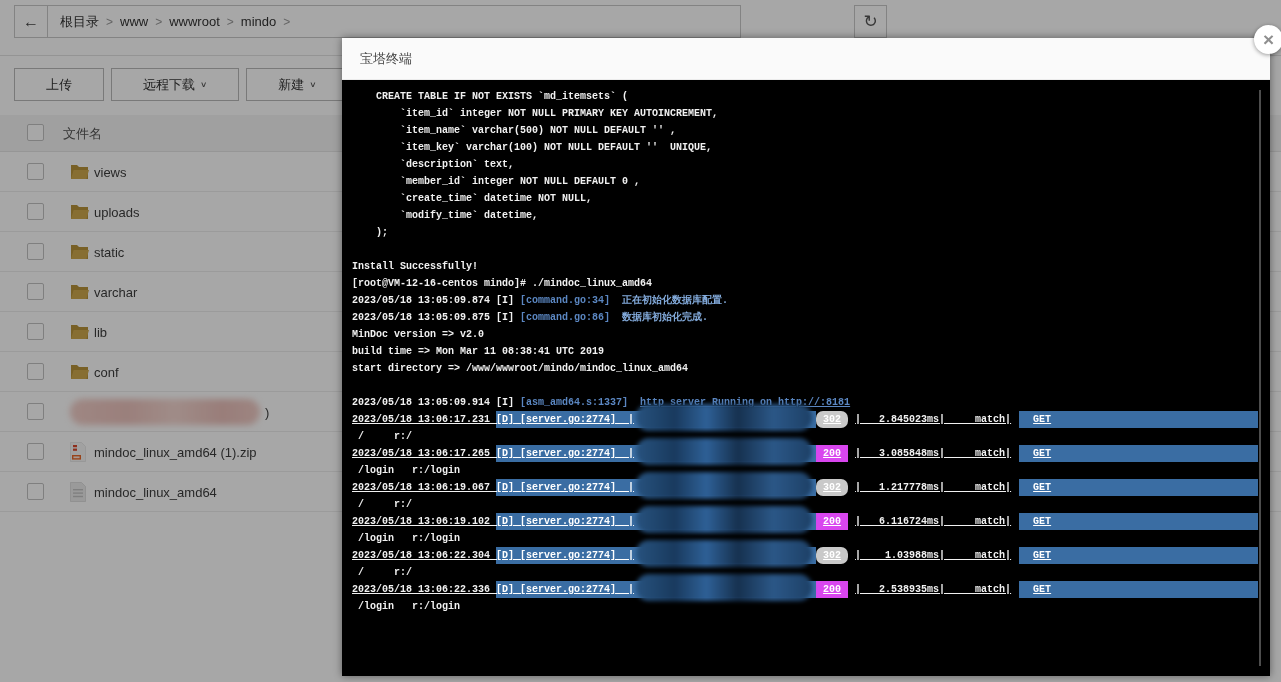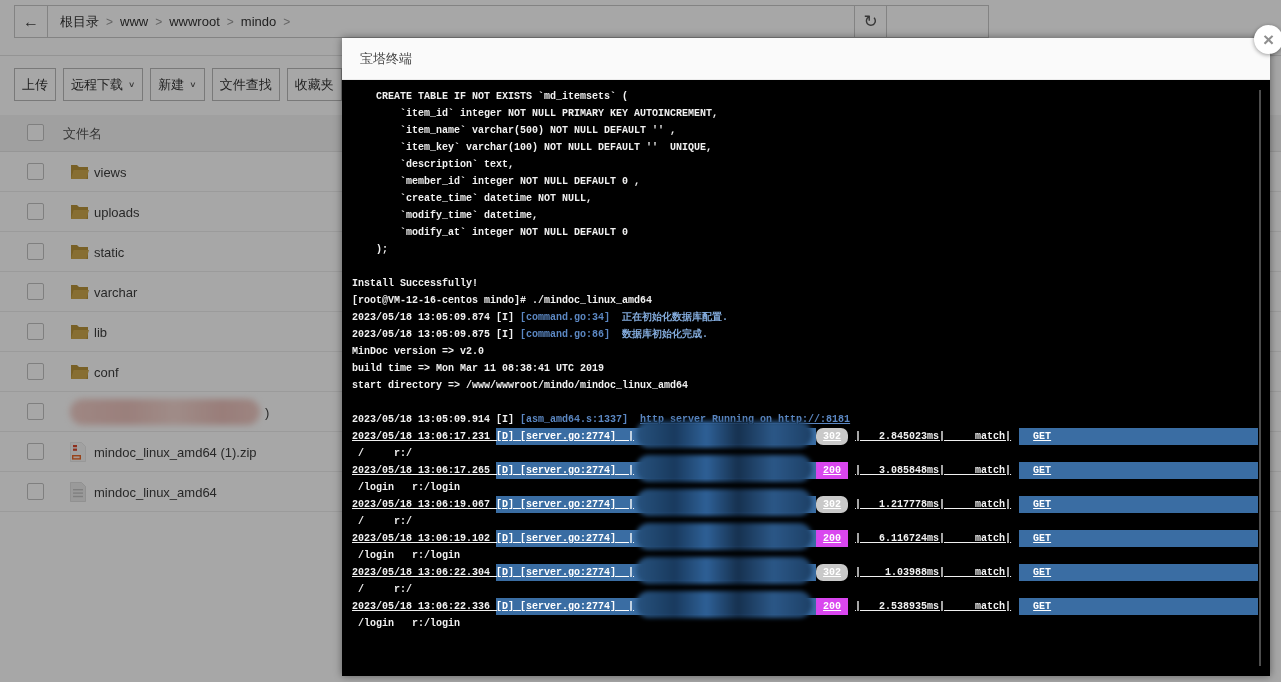--- a/index.html
+++ b/index.html
@@ -4,28 +4,28 @@
 <style>
   * { margin:0; padding:0; box-sizing:border-box; }
   html,body { width:1281px; height:682px; overflow:hidden; background:#fff;
               font-family:"Liberation Sans","DejaVu Sans",sans-serif; }
 
   
   .page { position:absolute; inset:0; background:#fff; }
   .topbar-box { position:absolute; top:5px; height:33px; border:1px solid #c9c9c9; background:#fff;
                 display:flex; align-items:center; }
   .back-box { left:14px; width:34px; justify-content:center; color:#444; font-size:16px; }
-  .crumb-box { left:47px; width:942px; padding-left:12px; font-size:13px; color:#333; }
+  .crumb-box { left:47px; width:694px; padding-left:12px; font-size:13px; color:#333; }
   .crumb-box .sep { color:#999; margin:0 7px; font-size:12px; }
   .refresh-box { left:854px; width:33px; justify-content:center; color:#555; font-size:17px; }
   .top-divider { position:absolute; top:55px; left:0; width:100%; height:1px; background:#e2e2e2; }
 
   .toolbar { position:absolute; top:68px; left:14px; display:flex; gap:7px; }
   .tb-btn { height:33px; border:1px solid #b9b9b9; background:#fff; color:#333; font-size:13px;
-            display:flex; align-items:center; padding:0 7px; white-space:nowrap; cursor:pointer;text-align:center; }
+            display:flex; align-items:center; padding:0 31px; white-space:nowrap; cursor:pointer;text-align:center; }
   .tb-btn .caret { font-size:10px; margin-left:5px; color:#555; transform:scaleY(.8); }
 
   .filetable { position:absolute; top:115px; left:0; width:100%; }
   .thead { position:relative; height:37px; background:#f4f4f4; border-bottom:1px solid #e6e6e6; }
   .thead .hlabel { position:absolute; left:63px; top:10px; font-size:13px; color:#555; }
   .frow { position:relative; height:40px; border-bottom:1px solid #ededed; background:#fff; }
   .cbx { position:absolute; left:27px; top:50%; margin-top:-9px; width:17px; height:17px;
          border:1px solid #c3c3c3; background:#fff; border-radius:2px; }
   .ficon { position:absolute; left:70px; top:50%; transform:translateY(-50%); width:20px; height:18px;
            display:flex; align-items:center; }
@@ -224,21 +224,20 @@
   <div class="terminal">
     <div id="tlines">
         <div class="tline">    CREATE TABLE IF NOT EXISTS `md_itemsets` (</div>
         <div class="tline">        `item_id` integer NOT NULL PRIMARY KEY AUTOINCREMENT,</div>
         <div class="tline">        `item_name` varchar(500) NOT NULL DEFAULT '' ,</div>
         <div class="tline">        `item_key` varchar(100) NOT NULL DEFAULT ''  UNIQUE,</div>
         <div class="tline">        `description` text,</div>
         <div class="tline">        `member_id` integer NOT NULL DEFAULT 0 ,</div>
         <div class="tline">        `create_time` datetime NOT NULL,</div>
         <div class="tline">        `modify_time` datetime,</div>
-        <div class="tline">        `modify_at` integer NOT NULL DEFAULT 0</div>
         <div class="tline">    );</div>
         <div class="tline"> </div>
         <div class="tline">Install Successfully!</div>
         <div class="tline">[root@VM-12-16-centos mindo]# ./mindoc_linux_amd64</div>
         <div class="tline"><span>2023/05/18 13:05:09.874 [I] </span><span class="src">[command.go:34]</span><span>  </span><span class="cnmsg">正在初始化数据库配置.</span></div>
         <div class="tline"><span>2023/05/18 13:05:09.875 [I] </span><span class="src">[command.go:86]</span><span>  </span><span class="cnmsg">数据库初始化完成.</span></div>
         <div class="tline">MinDoc version =&gt; v2.0</div>
         <div class="tline">build time =&gt; Mon Mar 11 08:38:41 UTC 2019</div>
         <div class="tline">start directory =&gt; /www/wwwroot/mindo/mindoc_linux_amd64</div>
         <div class="tline"> </div>

